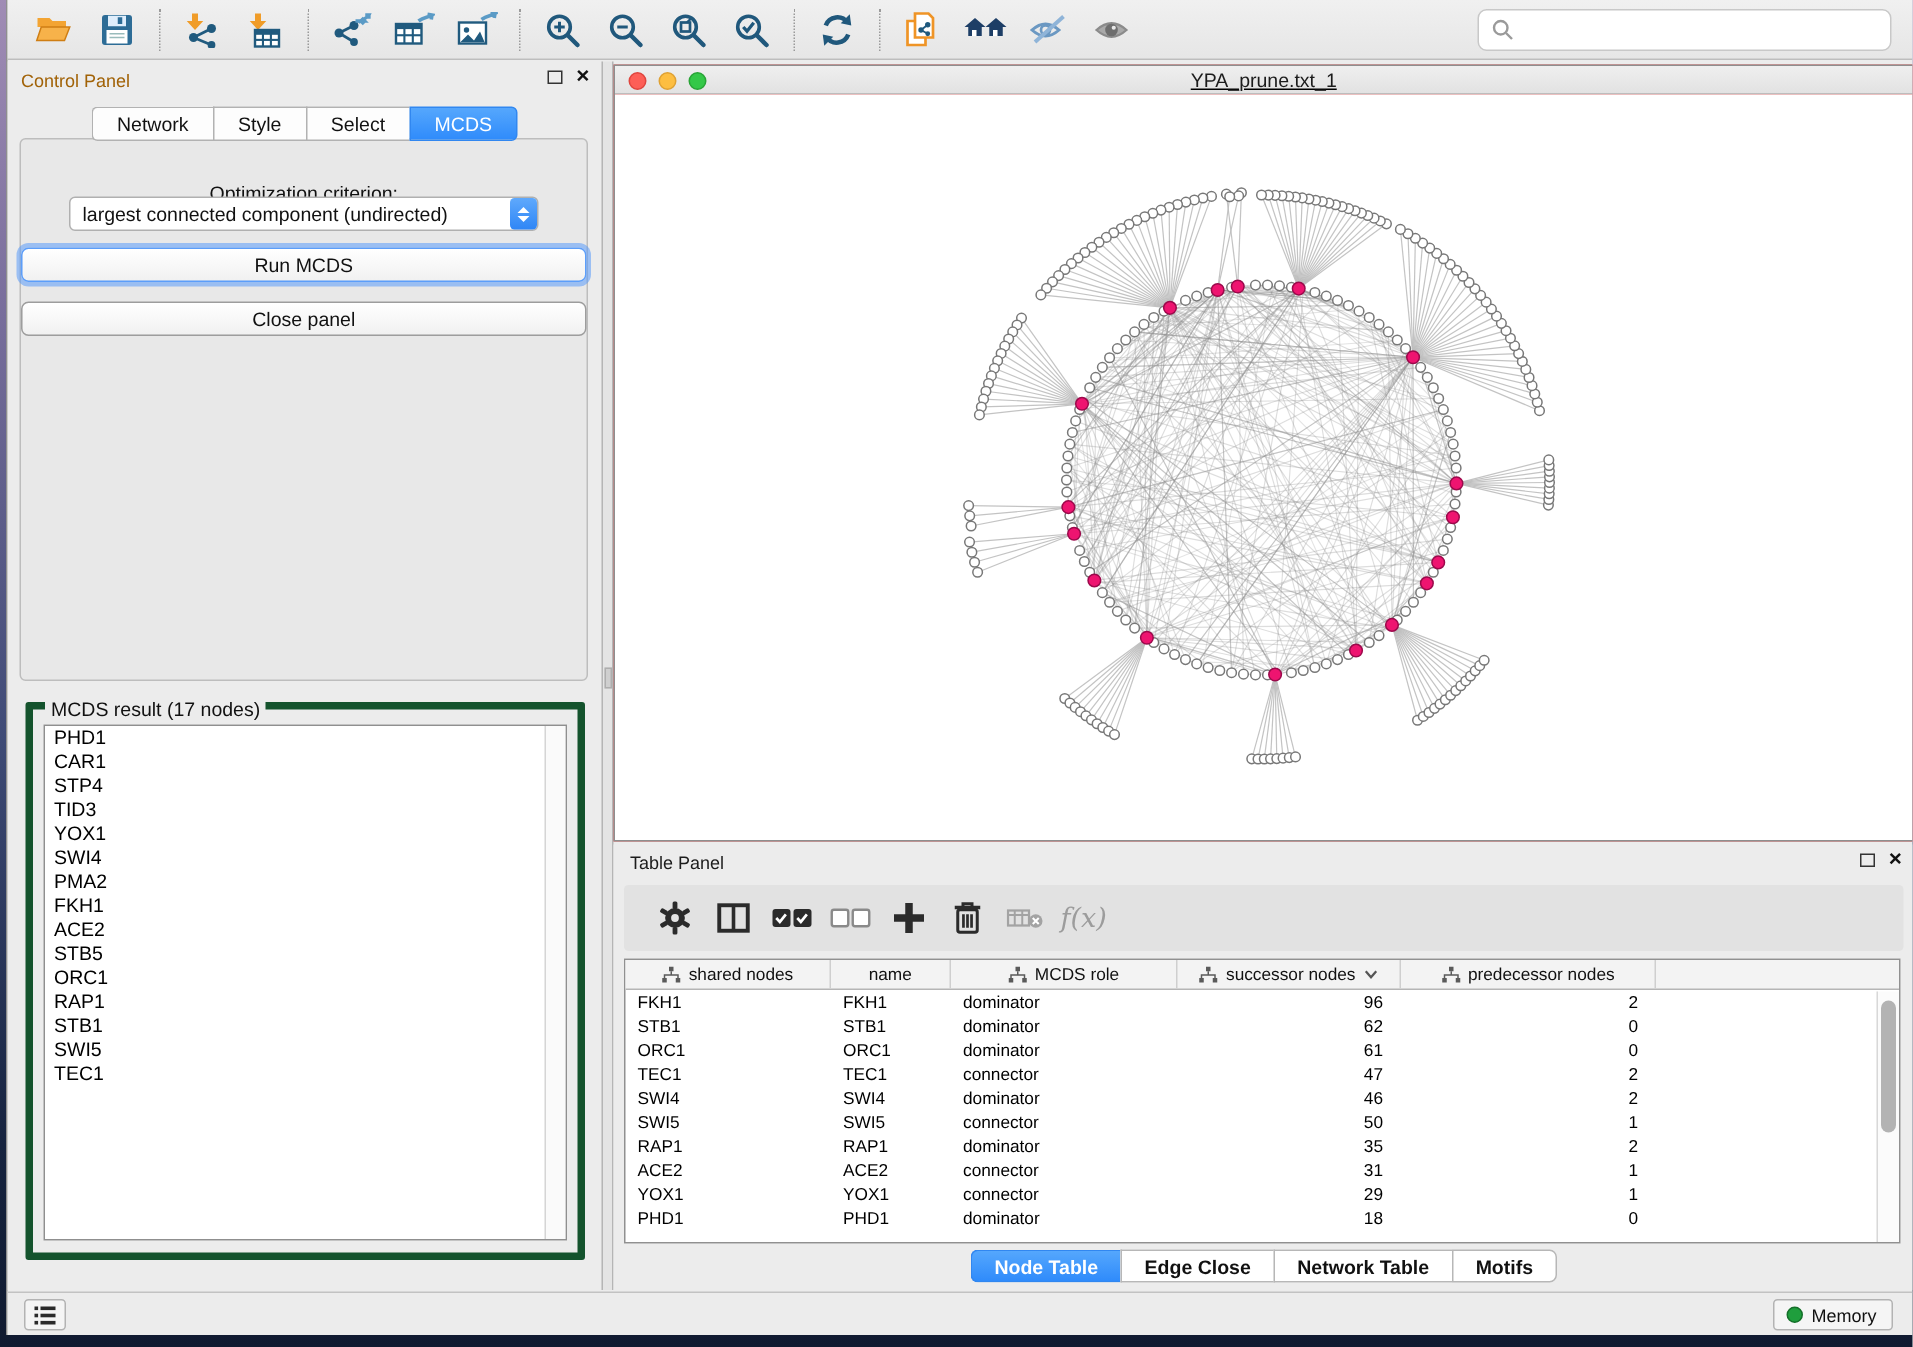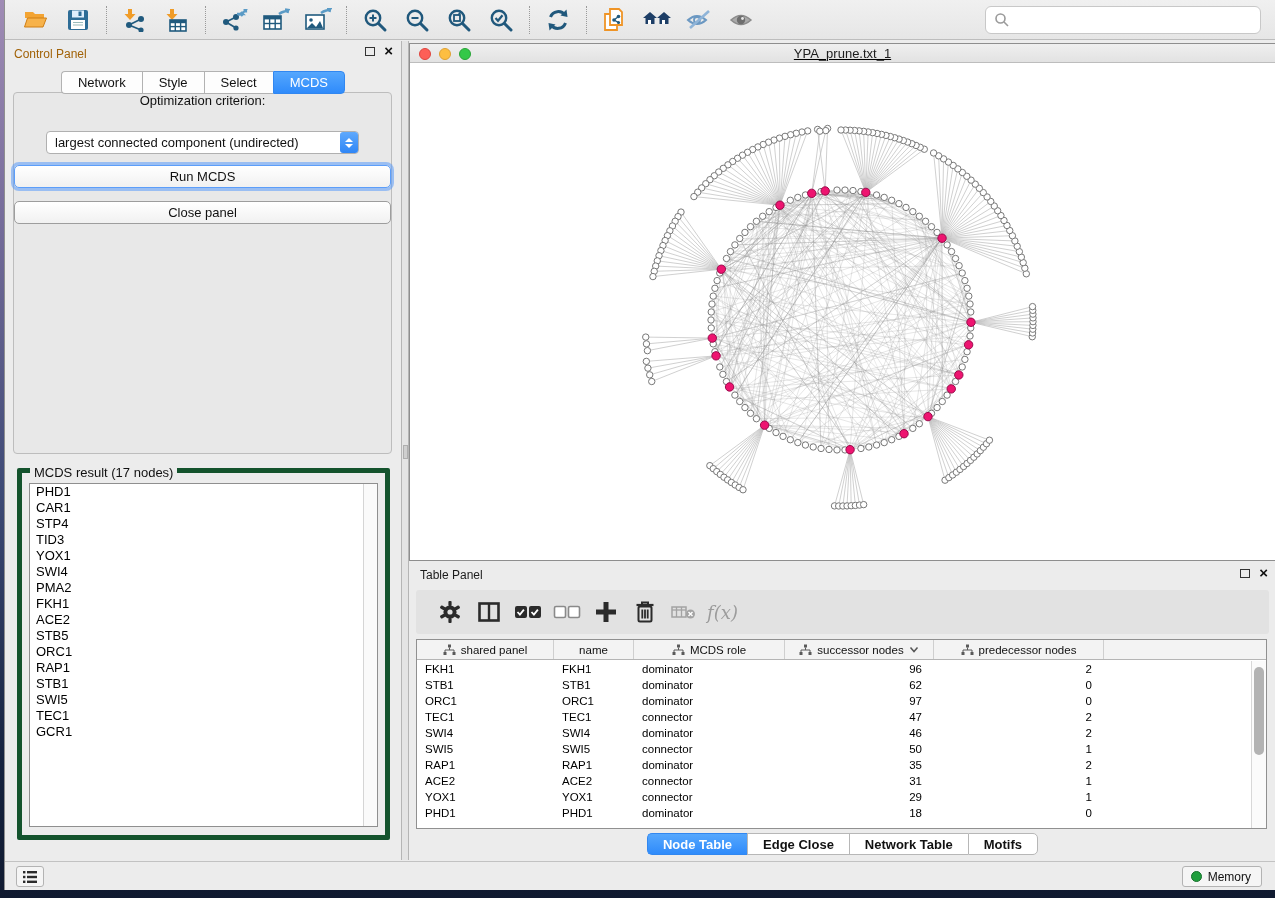--- a/index.html
+++ b/index.html
@@ -30,21 +30,21 @@
 
   .cp-tabs { display:flex; justify-content:center; margin-top:4px; position:relative; z-index:2; }
   .cp-tab { height:23px; padding:0 16px; background:#fdfdfd; border:1px solid #b2b2b2; border-right:none;
     font-size:13px; display:flex; align-items:center; color:#111; }
   .cp-tab:first-child { border-radius:4px 0 0 4px; }
   .cp-tab:last-child { border-right:1px solid #b2b2b2; border-radius:0 4px 4px 0; }
   .cp-tab.active { background:linear-gradient(#55a7fd,#2f8bfb); color:#fff; border-color:#3187f0; }
 
   .cp-inner { position:absolute; left:8px; right:9px; top:51px; height:362px;
     background:#e8e8e8; border:1px solid #bdbdbd; border-radius:4px; }
-  .opt-label { text-align:center; margin-top:0; font-size:13px; color:#111; }
+  .opt-label { text-align:center; margin-top:28px; font-size:13px; color:#111; }
   .dropdown { position:absolute; left:32px; right:32px; top:38px; height:23px; background:#fff;
     border:1px solid #b0b0b0; border-radius:4px; display:flex; align-items:center; }
   .dropdown .dd-text { flex:1; font-size:13px; padding-left:8px; color:#111; white-space:nowrap; overflow:hidden; }
   .dd-spin { width:18px; height:21px; margin-right:0px; border-radius:3px;
     background:linear-gradient(#5fa9fc,#2f86f6); display:flex; flex-direction:column; align-items:center; justify-content:center; gap:2px; }
   .dd-spin span { width:0; height:0; border-left:4px solid transparent; border-right:4px solid transparent; }
   .dd-up { border-bottom:4px solid #fff; }
   .dd-dn { border-top:4px solid #fff; }
   .cp-buttons { position:absolute; top:72px; left:0; right:0; display:flex; justify-content:center; gap:13px;flex-direction:column; }
   .btn { height:23px; padding:0 18px; font-size:13px; background:linear-gradient(#ffffff,#f1f1f1);
@@ -309,21 +309,20 @@
           <div class="mcds-item">SWI4</div>
           <div class="mcds-item">PMA2</div>
           <div class="mcds-item">FKH1</div>
           <div class="mcds-item">ACE2</div>
           <div class="mcds-item">STB5</div>
           <div class="mcds-item">ORC1</div>
           <div class="mcds-item">RAP1</div>
           <div class="mcds-item">STB1</div>
           <div class="mcds-item">SWI5</div>
           <div class="mcds-item">TEC1</div>
-          <div class="mcds-item">GCR1</div>
         </div>
     </div>
   </div>
 
   <div class="v-splitter">
     <div class="v-grip"></div>
   </div>
 
   <div class="net-window">
     <div class="net-titlebar">
@@ -1144,21 +1143,21 @@
 
     <div class="tbl-wrap">
       <div class="tbl-header" id="tbl-header">
           <div class="th" style="width: 137px;">
             <svg width="13" height="12" viewBox="0 0 13 12">
               <rect x="5" y="0.5" width="3" height="3" fill="#5a5a5a"></rect>
               <rect x="0.5" y="8" width="3" height="3" fill="#5a5a5a"></rect>
               <rect x="9.5" y="8" width="3" height="3" fill="#5a5a5a"></rect>
               <path d="M6.5 3.5 v2.5 M2 8 v-2 h9 v2" fill="none" stroke="#5a5a5a" stroke-width="1"></path>
             </svg>
-            <span>shared panel</span>
+            <span>shared nodes</span>
           </div>
           <div class="th" style="width: 80px;">
             <span>name</span>
           </div>
           <div class="th" style="width: 151px;">
             <svg width="13" height="12" viewBox="0 0 13 12">
               <rect x="5" y="0.5" width="3" height="3" fill="#5a5a5a"></rect>
               <rect x="0.5" y="8" width="3" height="3" fill="#5a5a5a"></rect>
               <rect x="9.5" y="8" width="3" height="3" fill="#5a5a5a"></rect>
               <path d="M6.5 3.5 v2.5 M2 8 v-2 h9 v2" fill="none" stroke="#5a5a5a" stroke-width="1"></path>
@@ -1199,21 +1198,21 @@
             <div class="td left" style="width: 137px;">STB1</div>
             <div class="td left" style="width: 80px;">STB1</div>
             <div class="td left" style="width: 151px;">dominator</div>
             <div class="td right" style="width: 149px;">62</div>
             <div class="td right" style="width: 170px;">0</div>
           </div>
           <div class="tr">
             <div class="td left" style="width: 137px;">ORC1</div>
             <div class="td left" style="width: 80px;">ORC1</div>
             <div class="td left" style="width: 151px;">dominator</div>
-            <div class="td right" style="width: 149px;">97</div>
+            <div class="td right" style="width: 149px;">61</div>
             <div class="td right" style="width: 170px;">0</div>
           </div>
           <div class="tr">
             <div class="td left" style="width: 137px;">TEC1</div>
             <div class="td left" style="width: 80px;">TEC1</div>
             <div class="td left" style="width: 151px;">connector</div>
             <div class="td right" style="width: 149px;">47</div>
             <div class="td right" style="width: 170px;">2</div>
           </div>
           <div class="tr">

